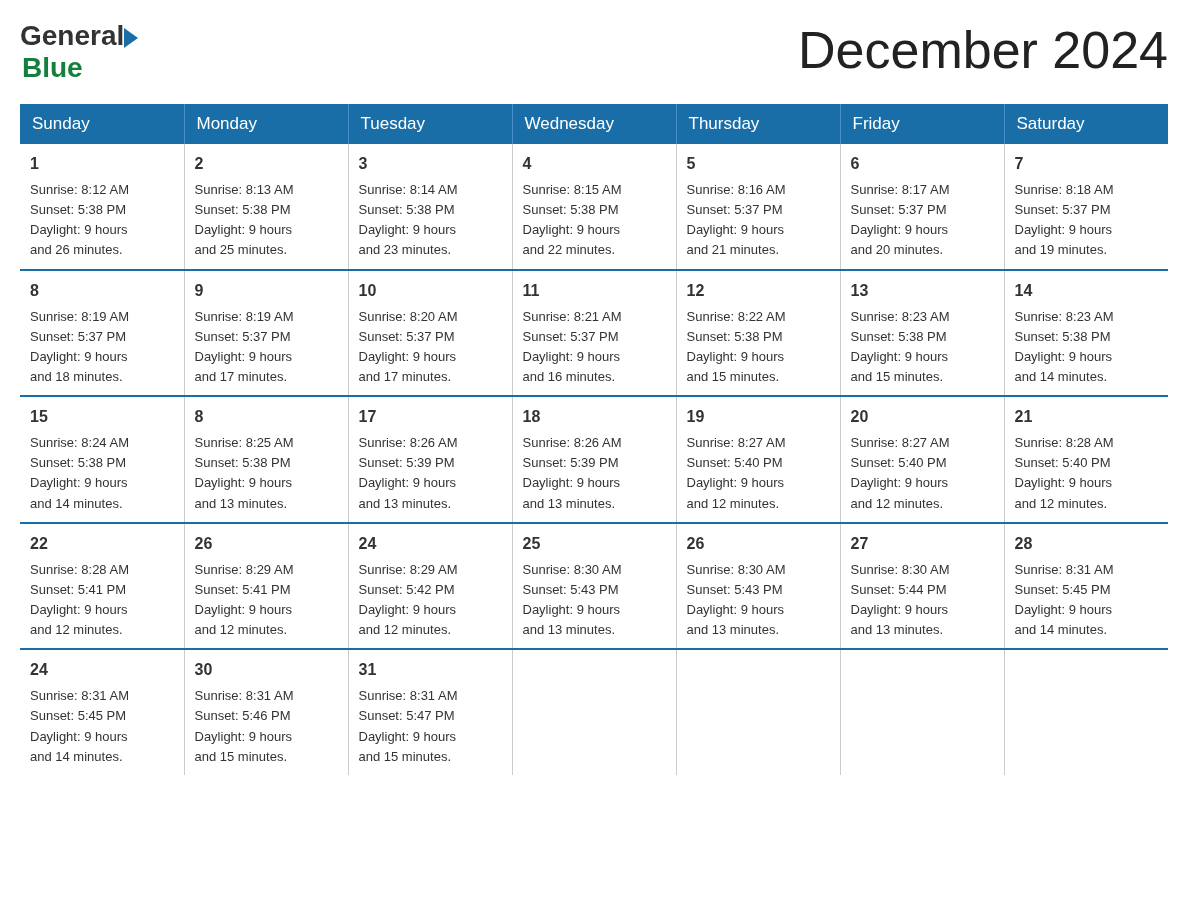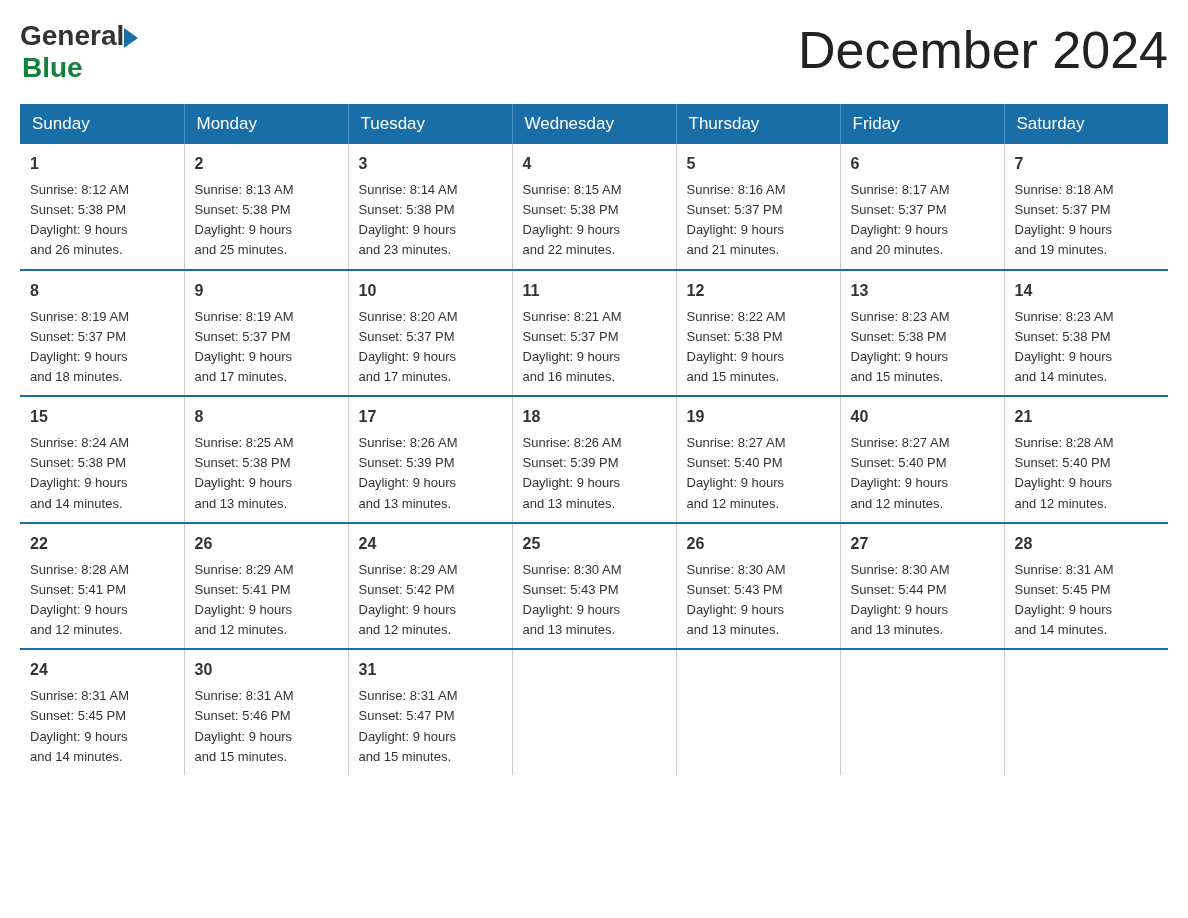--- a/index.html
+++ b/index.html
@@ -230,21 +230,21 @@
         </td>
         <td>
           <span class="day-number">18</span>
           <div class="day-info">Sunrise: 8:26 AM<br>Sunset: 5:39 PM<br>Daylight: 9 hours<br>and 13 minutes.</div>
         </td>
         <td>
           <span class="day-number">19</span>
           <div class="day-info">Sunrise: 8:27 AM<br>Sunset: 5:40 PM<br>Daylight: 9 hours<br>and 12 minutes.</div>
         </td>
         <td>
-          <span class="day-number">40</span>
+          <span class="day-number">20</span>
           <div class="day-info">Sunrise: 8:27 AM<br>Sunset: 5:40 PM<br>Daylight: 9 hours<br>and 12 minutes.</div>
         </td>
         <td>
           <span class="day-number">21</span>
           <div class="day-info">Sunrise: 8:28 AM<br>Sunset: 5:40 PM<br>Daylight: 9 hours<br>and 12 minutes.</div>
         </td>
       </tr>
       <tr>
         <td>
           <span class="day-number">22</span>

